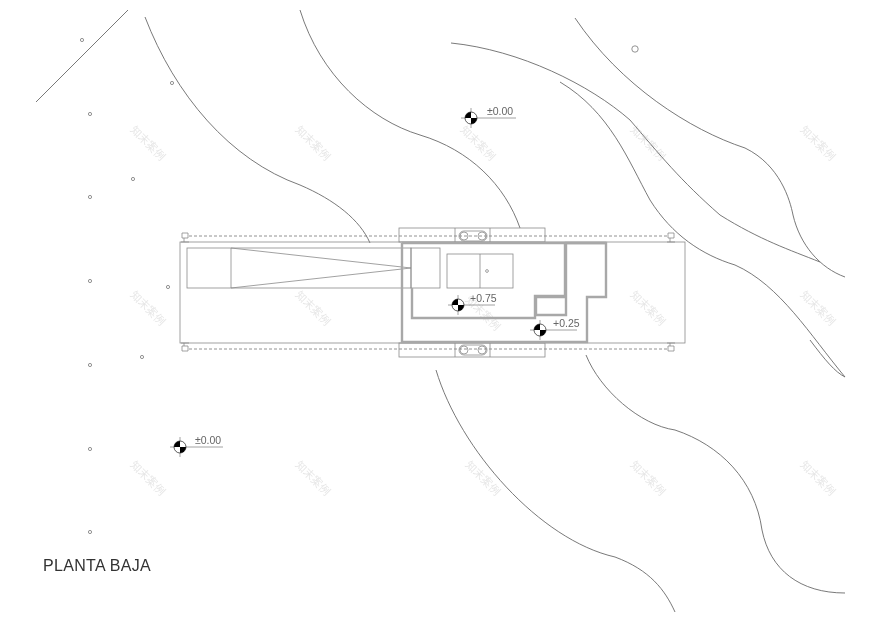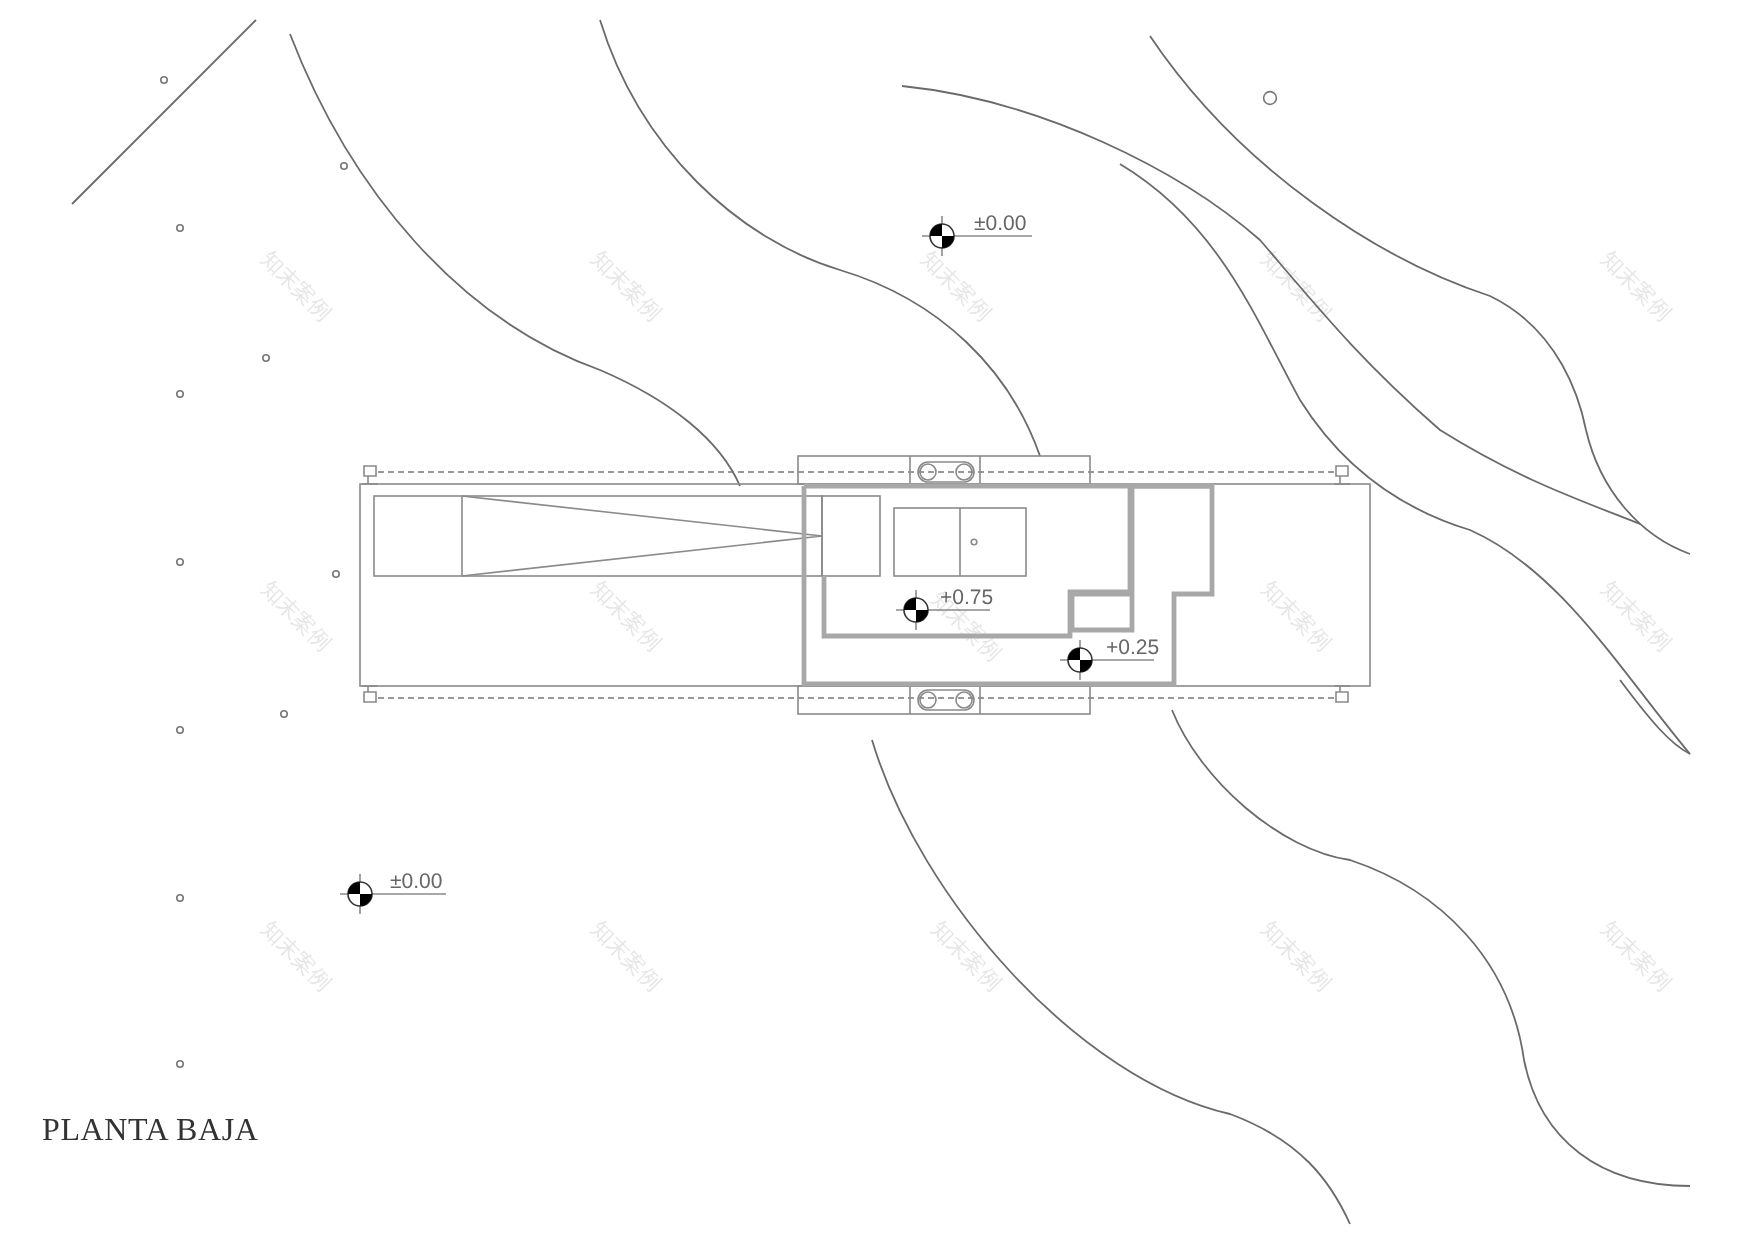--- a/index.html
+++ b/index.html
@@ -4,22 +4,22 @@
   <style>
     html, body { margin: 0; padding: 0; background: #ffffff; }
     body { width: 880px; height: 622px; overflow: hidden; position: relative; }
     #plan { position: absolute; left: 0; top: 0; width: 880px; height: 622px; }
     .contour { fill: none; stroke: #6a6a6a; stroke-width: 0.9; }
     .thin { fill: none; stroke: #8a8a8a; stroke-width: 0.8; }
     .wall { fill: none; stroke: #a8a8a8; stroke-width: 2.4; }
     .dash { fill: none; stroke: #777; stroke-width: 0.8; stroke-dasharray: 3 2; }
     .tree { fill: #fff; stroke: #777; stroke-width: 0.8; }
     .lvl-text { font-family: "Liberation Sans", sans-serif; font-size: 10.5px; fill: #666; }
-    .title { position: absolute; left: 21px; top: 557px;
-             font-family: Liberation Serif, serif; font-size: 16px; color: #333;
+    .title { position: absolute; left: 43px; top: 557px;
+             font-family: Liberation Sans, sans-serif; font-size: 16px; color: #333;
              letter-spacing: 0.3px; font-weight: 300; }
     .watermark { font-family: "DejaVu Sans", sans-serif; font-size: 11px; fill: #e6e6e6; }
   </style>
 </head>
 <body>
 
 <svg id="plan" viewBox="0 0 880 622" xmlns="http://www.w3.org/2000/svg">
 
   <g>
     <text class="watermark" transform="translate(130,130) rotate(45)">知末案例</text>

